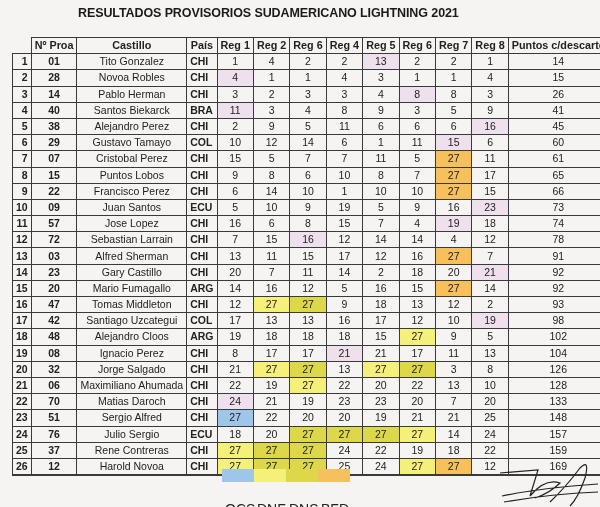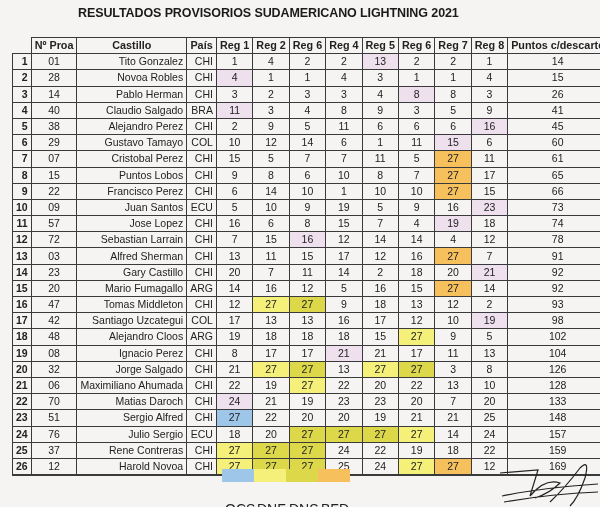--- a/index.html
+++ b/index.html
@@ -20,23 +20,23 @@
     font-size:10.5px;
   }
   table.results th, table.results td {
     border:1px solid #3a3a3a;
     height:15.2px; padding:0 3px; line-height:15px;
     white-space:nowrap;
   }
   table.results th { font-weight:bold; font-size:10.8px; background:transparent; text-align:center; }
   table.results th.blank { border:none; border-right:1px solid #3a3a3a; border-bottom:1px solid #3a3a3a; }
   td.pos { text-align:right; font-weight:bold; width:20px; border-right:2px solid #3a3a3a; }
-  td.proa { text-align:center; width:38px; }
-  td.name { text-align:right; width:108px; }
-  td.pais { text-align:right; width:22px; }
+  td.proa { text-align:center; width:38px;font-weight:bold; }
+  td.name { text-align:center; width:108px; }
+  td.pais { text-align:left; width:22px;font-weight:bold; }
   td.reg { text-align:center; width:24px; }
   td.pts { text-align:center; width:108px; }
   td.c-OCS { background:#9ec6e8; }
   td.c-DNF { background:#f4f07a; }
   td.c-DNS { background:#dcd84a; }
   td.c-BFD { background:#f6c15c; }
   td.c-DROP { background:#efe0ee; }
   tbody tr:last-child td { border-bottom:2px solid #3a3a3a; }
   .legend {
     position:absolute; left:222px; top:469px; display:flex;
@@ -111,21 +111,21 @@
         <td class="reg">3</td>
         <td class="reg">4</td>
         <td class="reg c-DROP" style="background: rgb(239, 224, 238);">8</td>
         <td class="reg">8</td>
         <td class="reg">3</td>
         <td class="pts">26</td>
       </tr>
       <tr>
         <td class="pos">4</td>
         <td class="proa">40</td>
-        <td class="name">Claudio Salgado</td>
+        <td class="name">Santos Biekarck</td>
         <td class="pais">BRA</td>
         <td class="reg c-DROP" style="background: rgb(239, 224, 238);">11</td>
         <td class="reg">3</td>
         <td class="reg">4</td>
         <td class="reg">8</td>
         <td class="reg">9</td>
         <td class="reg">3</td>
         <td class="reg">5</td>
         <td class="reg">9</td>
         <td class="pts">41</td>

